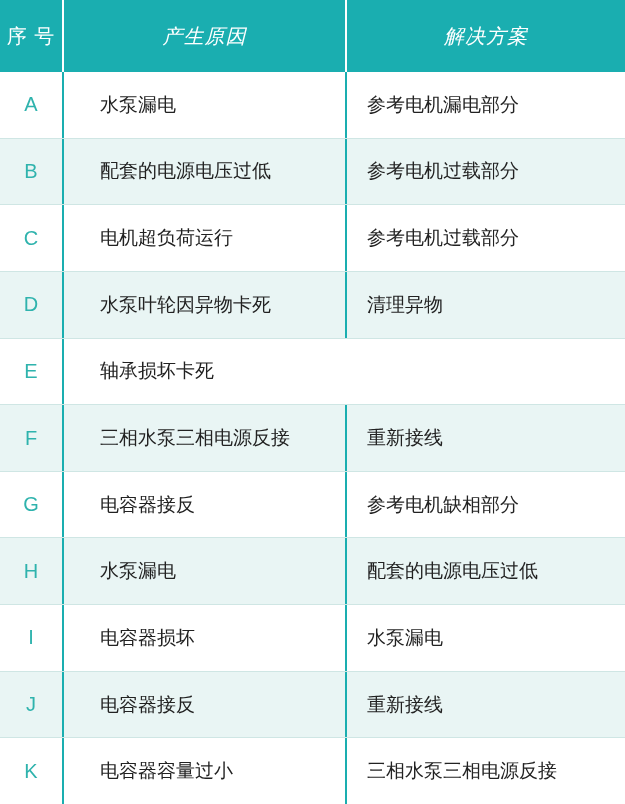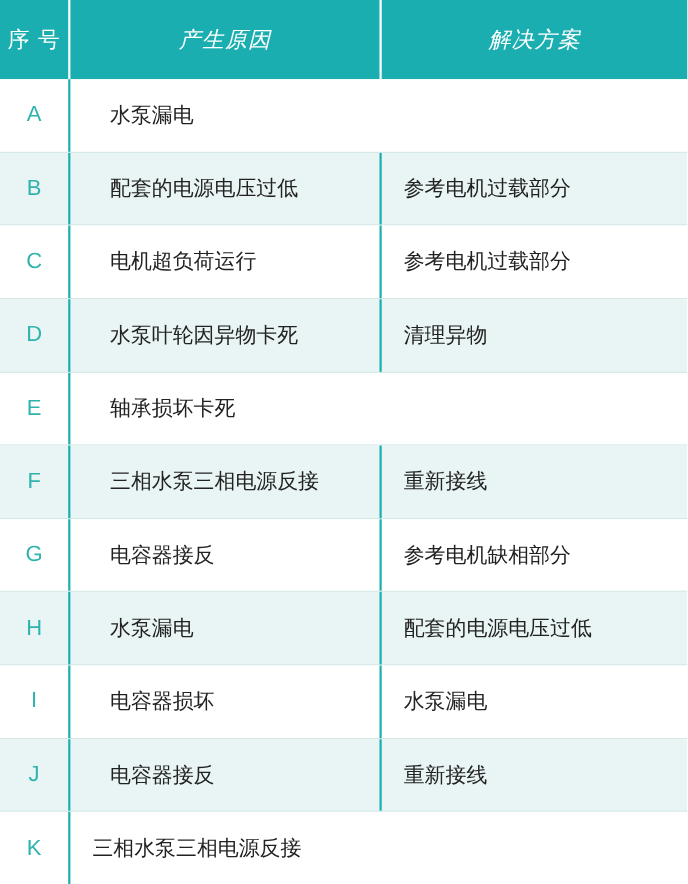--- a/index.html
+++ b/index.html
@@ -90,20 +90,21 @@
 
   <div class="row header-row">
     <div class="cell col-idx">序  号</div>
     <div class="cell col-cause">产生原因</div>
     <div class="cell col-sol">解决方案</div>
   </div>
 
   <div class="row body-row row-light">
     <div class="cell col-idx">A</div>
     <div class="cell col-cause">水泵漏电</div>
+    <div class="cell col-sol">参考电机漏电部分</div>
   </div>
 
   <div class="row body-row row-tint">
     <div class="cell col-idx">B</div>
     <div class="cell col-cause">配套的电源电压过低</div>
     <div class="cell col-sol">参考电机过载部分</div>
   </div>
 
   <div class="row body-row row-light">
     <div class="cell col-idx">C</div>
@@ -147,16 +148,17 @@
   </div>
 
   <div class="row body-row row-tint">
     <div class="cell col-idx">J</div>
     <div class="cell col-cause">电容器接反</div>
     <div class="cell col-sol">重新接线</div>
   </div>
 
   <div class="row body-row row-light">
     <div class="cell col-idx">K</div>
+    <div class="cell col-cause">电容器容量过小</div>
     <div class="cell col-sol">三相水泵三相电源反接</div>
   </div>
 
 </div>
 
 </body></html>

